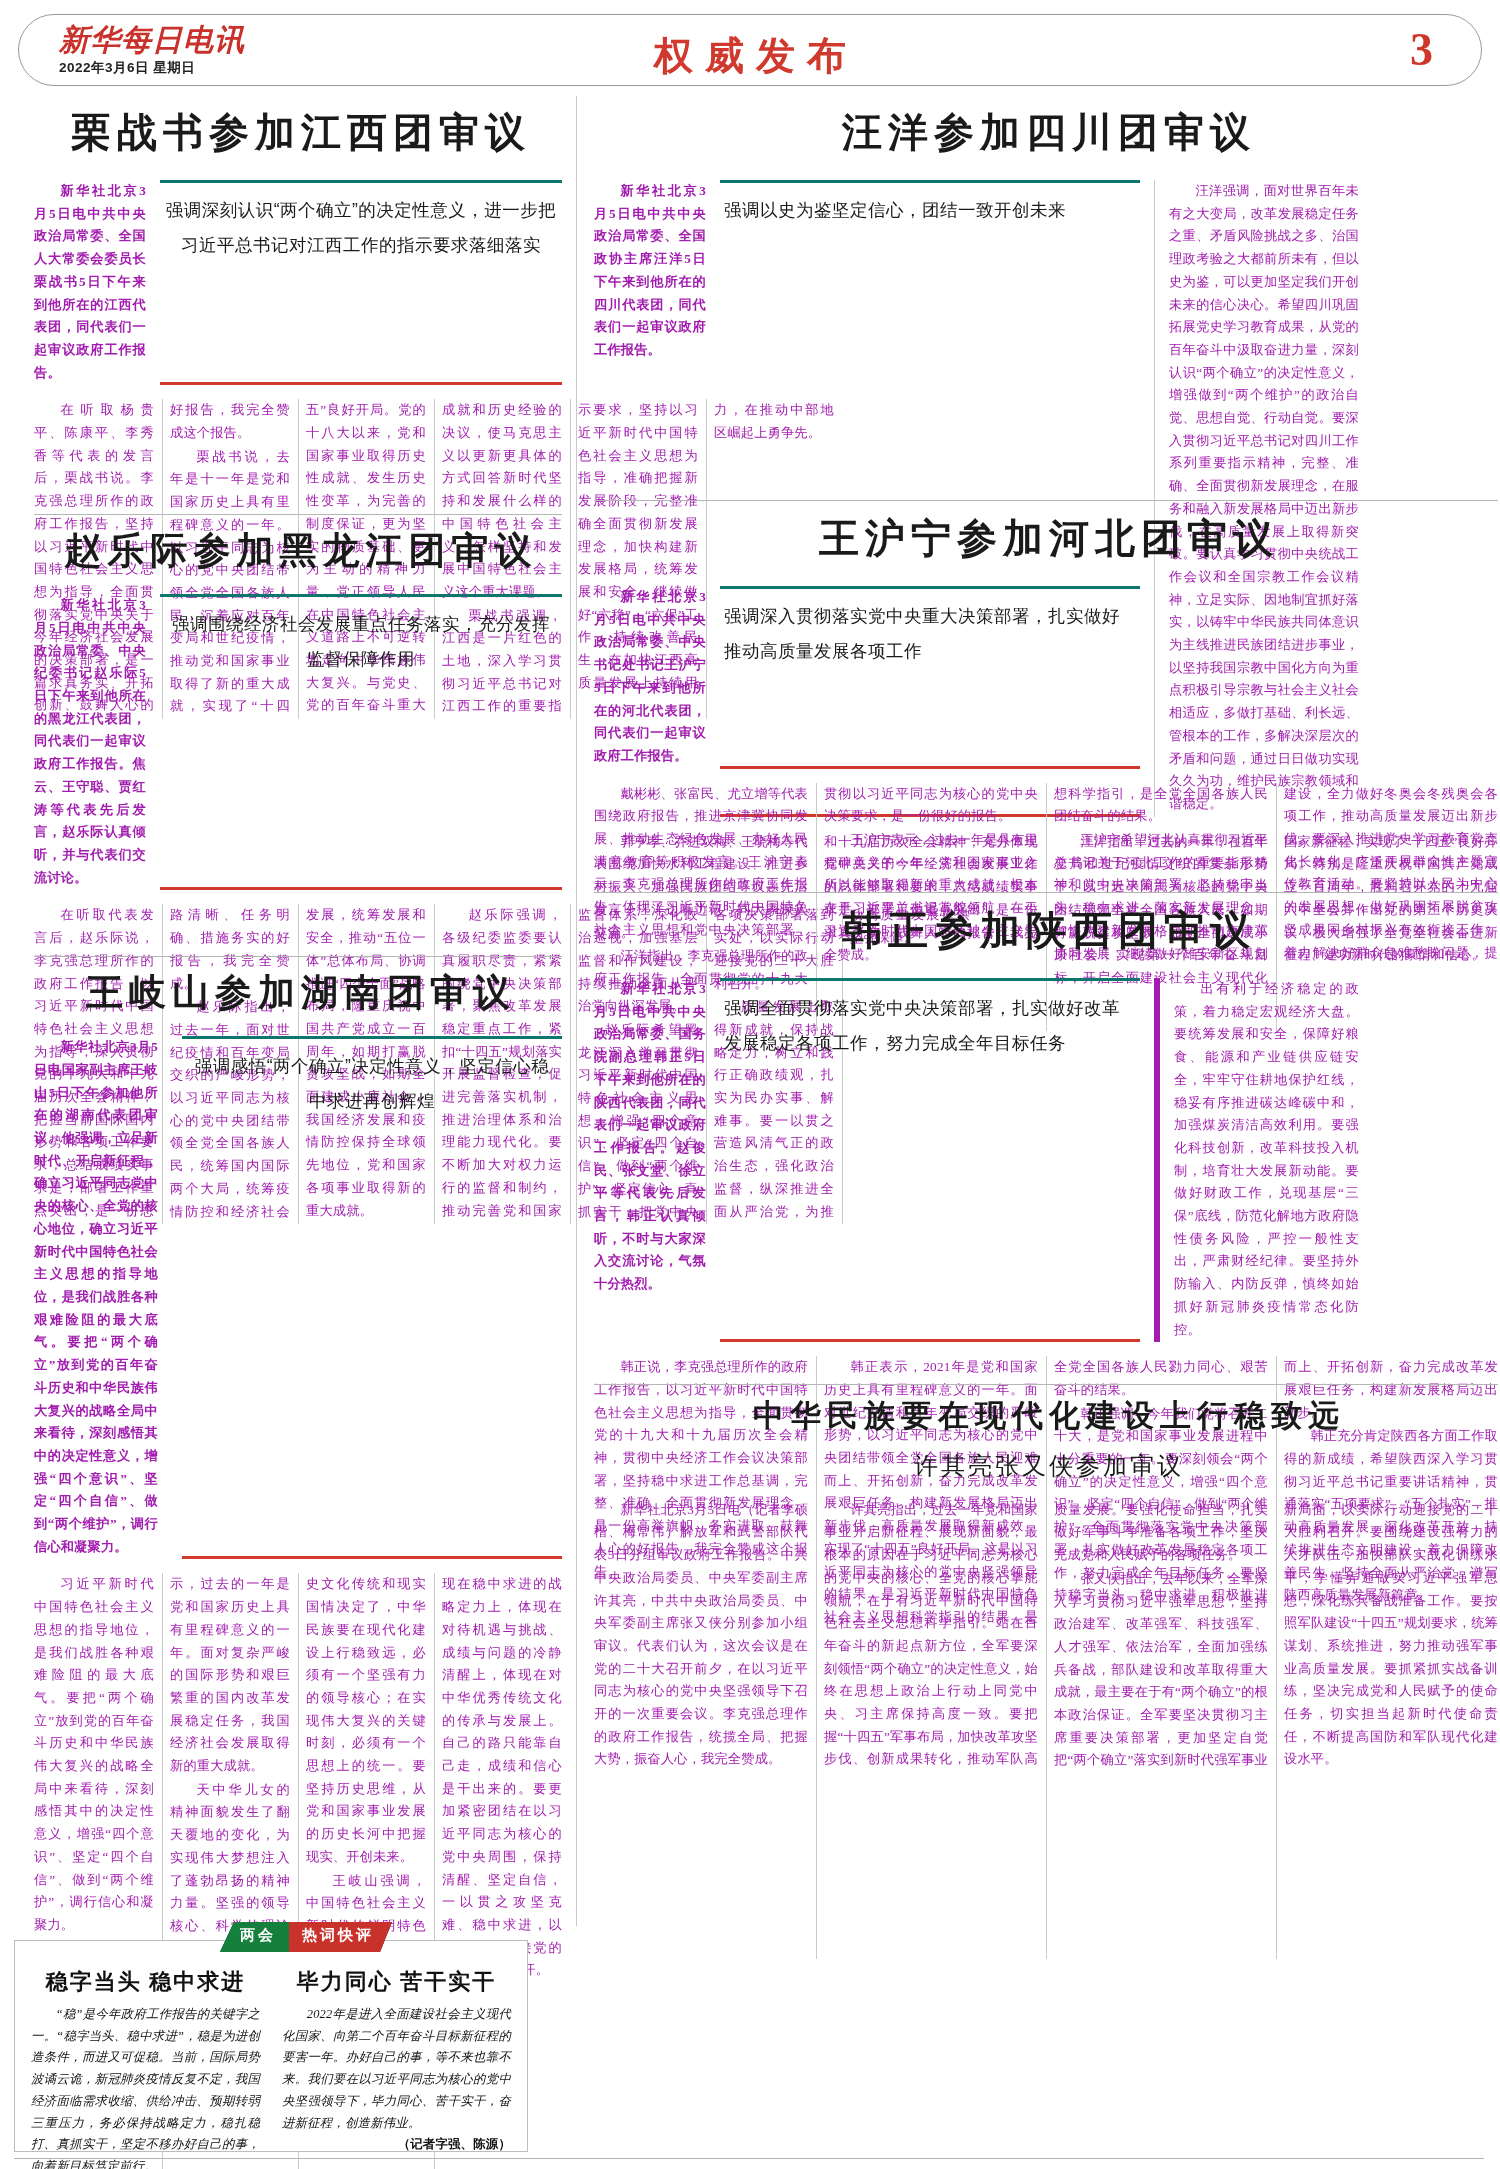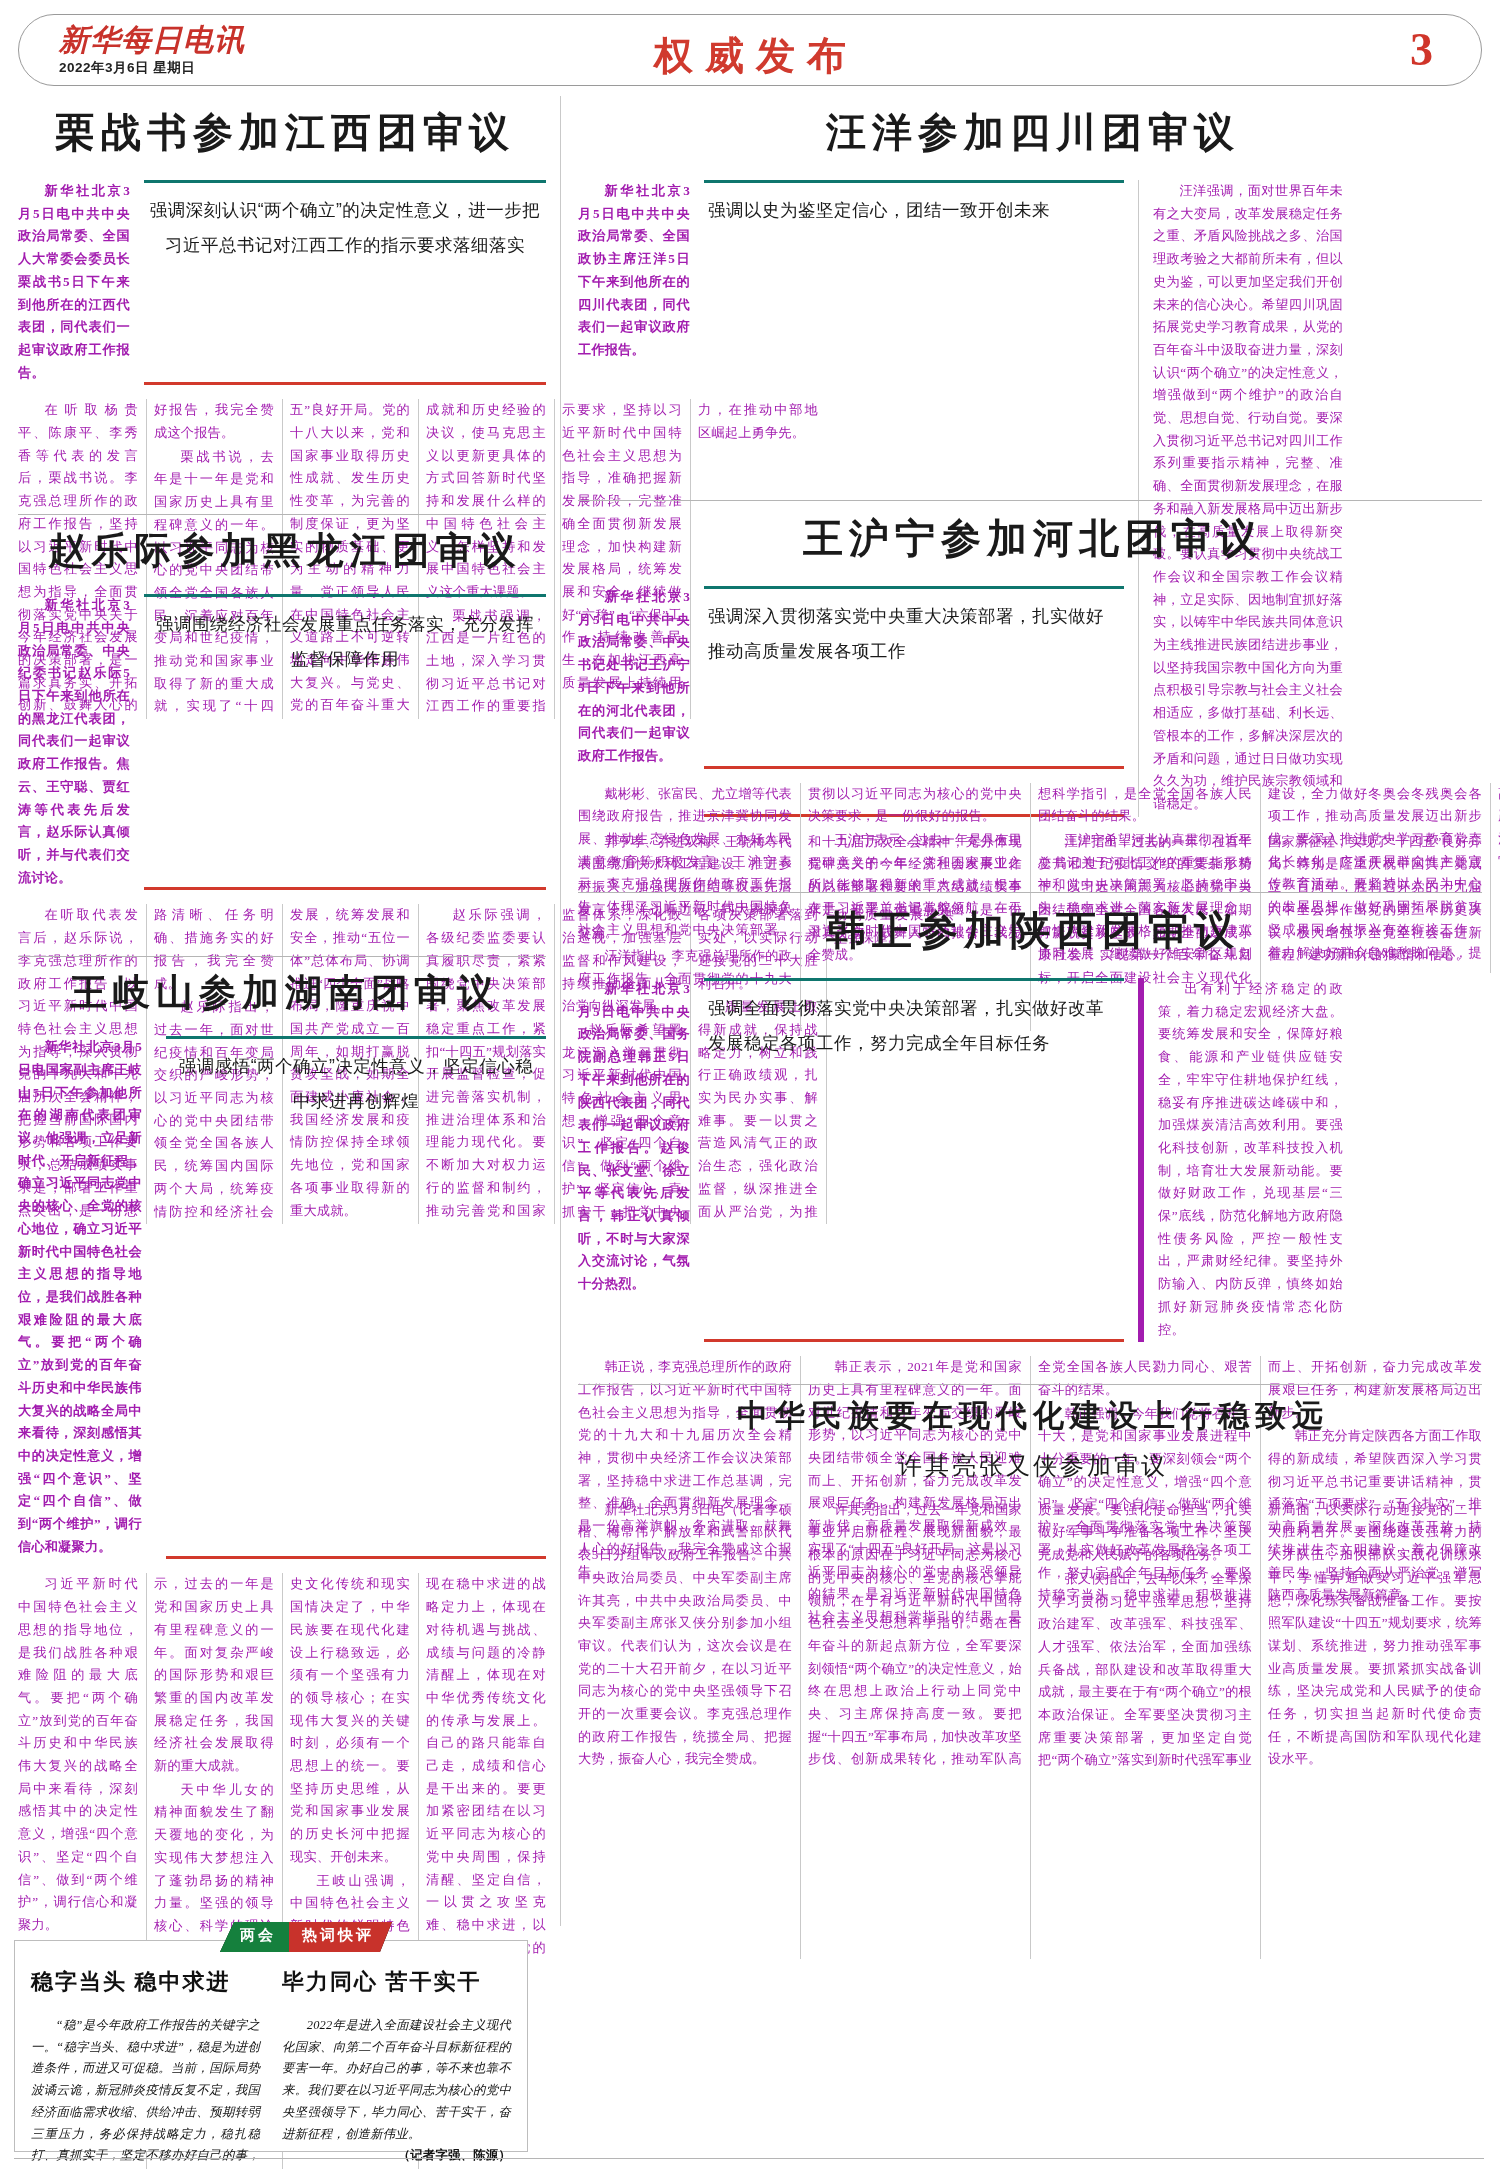--- a/index.html
+++ b/index.html
@@ -35,21 +35,21 @@
     font-size:39px; font-weight:bold; color:#d03a2e;
     letter-spacing:12px; text-indent:12px;
   }
   .masthead-page {
     position:absolute; right:48px; top:8px;
     font-family:"Liberation Serif", serif;
     font-size:46px; font-weight:bold; color:#d0352a;
   }
 
   
-  .sheet { position:absolute; left:18px; top:96px; width:1464px; height:2060px; }
+  .sheet { position:absolute; left:34px; top:96px; width:1464px; height:2060px; }
   .vdiv {
     position:absolute; top:0; bottom:0; width:1px; background:#c9c9c9;
   }
 
   
   .hl {
     text-align:center;
     font-family:"Liberation Serif","DejaVu Serif",serif;
     font-weight:bold; color:#1a1a1a;
     letter-spacing:6px; text-indent:6px;
@@ -108,22 +108,22 @@
   }
   .tag-b {
     background:#c8322b; color:#fff; font-family:"Liberation Serif",serif;
     font-weight:bold; font-size:15px; letter-spacing:3px;
     padding:4px 18px 4px 13px;
     clip-path: polygon(0 0, 100% 0, calc(100% - 12px) 100%, 0 100%);
   }
   .cbox-inner { display:flex; padding:26px 16px 10px 16px; gap:22px; }
   .cbox-half { flex:1; }
   .cbox-title {
-    font-family:"Liberation Serif",serif;
-    font-size:22px; font-weight:bold; letter-spacing:2px; margin-bottom:18px;
+    text-align:center; font-family:"Liberation Serif",serif;
+    font-size:22px; font-weight:bold; letter-spacing:2px; margin-bottom:7px;
   }
   .cbox-body {
     font-family:"Liberation Serif",serif; font-style:italic;
     font-size:12.4px; line-height:1.75; text-align:justify;
     word-break:break-all; letter-spacing:0.2px;
   }
   .cbox-body p { text-indent:2em; }
   .byline { text-align:right; font-style:normal; font-weight:bold; font-size:12.4px; }
 
   .bottom-rule { position:absolute; left:14px; top:2158px; width:1470px; height:1px; background:#b5b5b5; }

